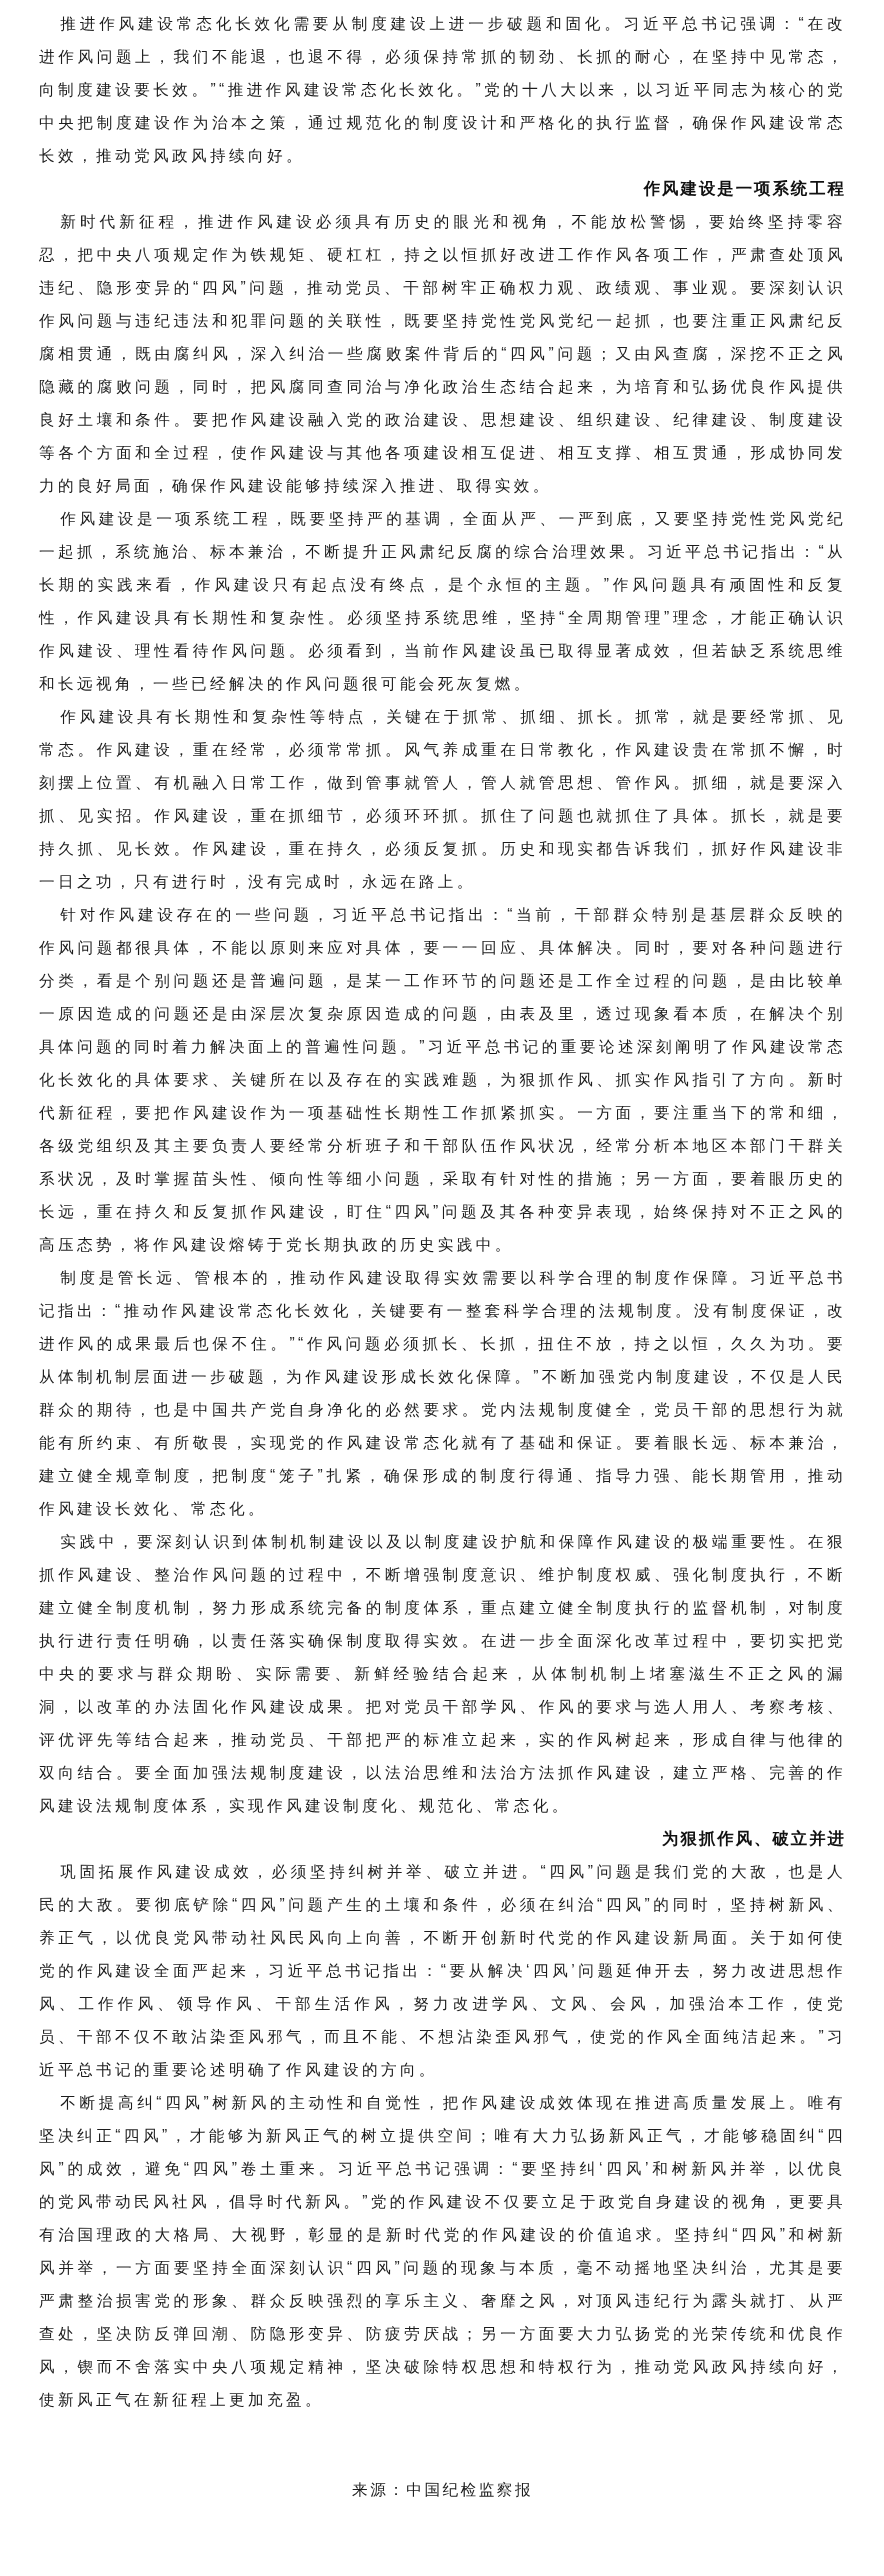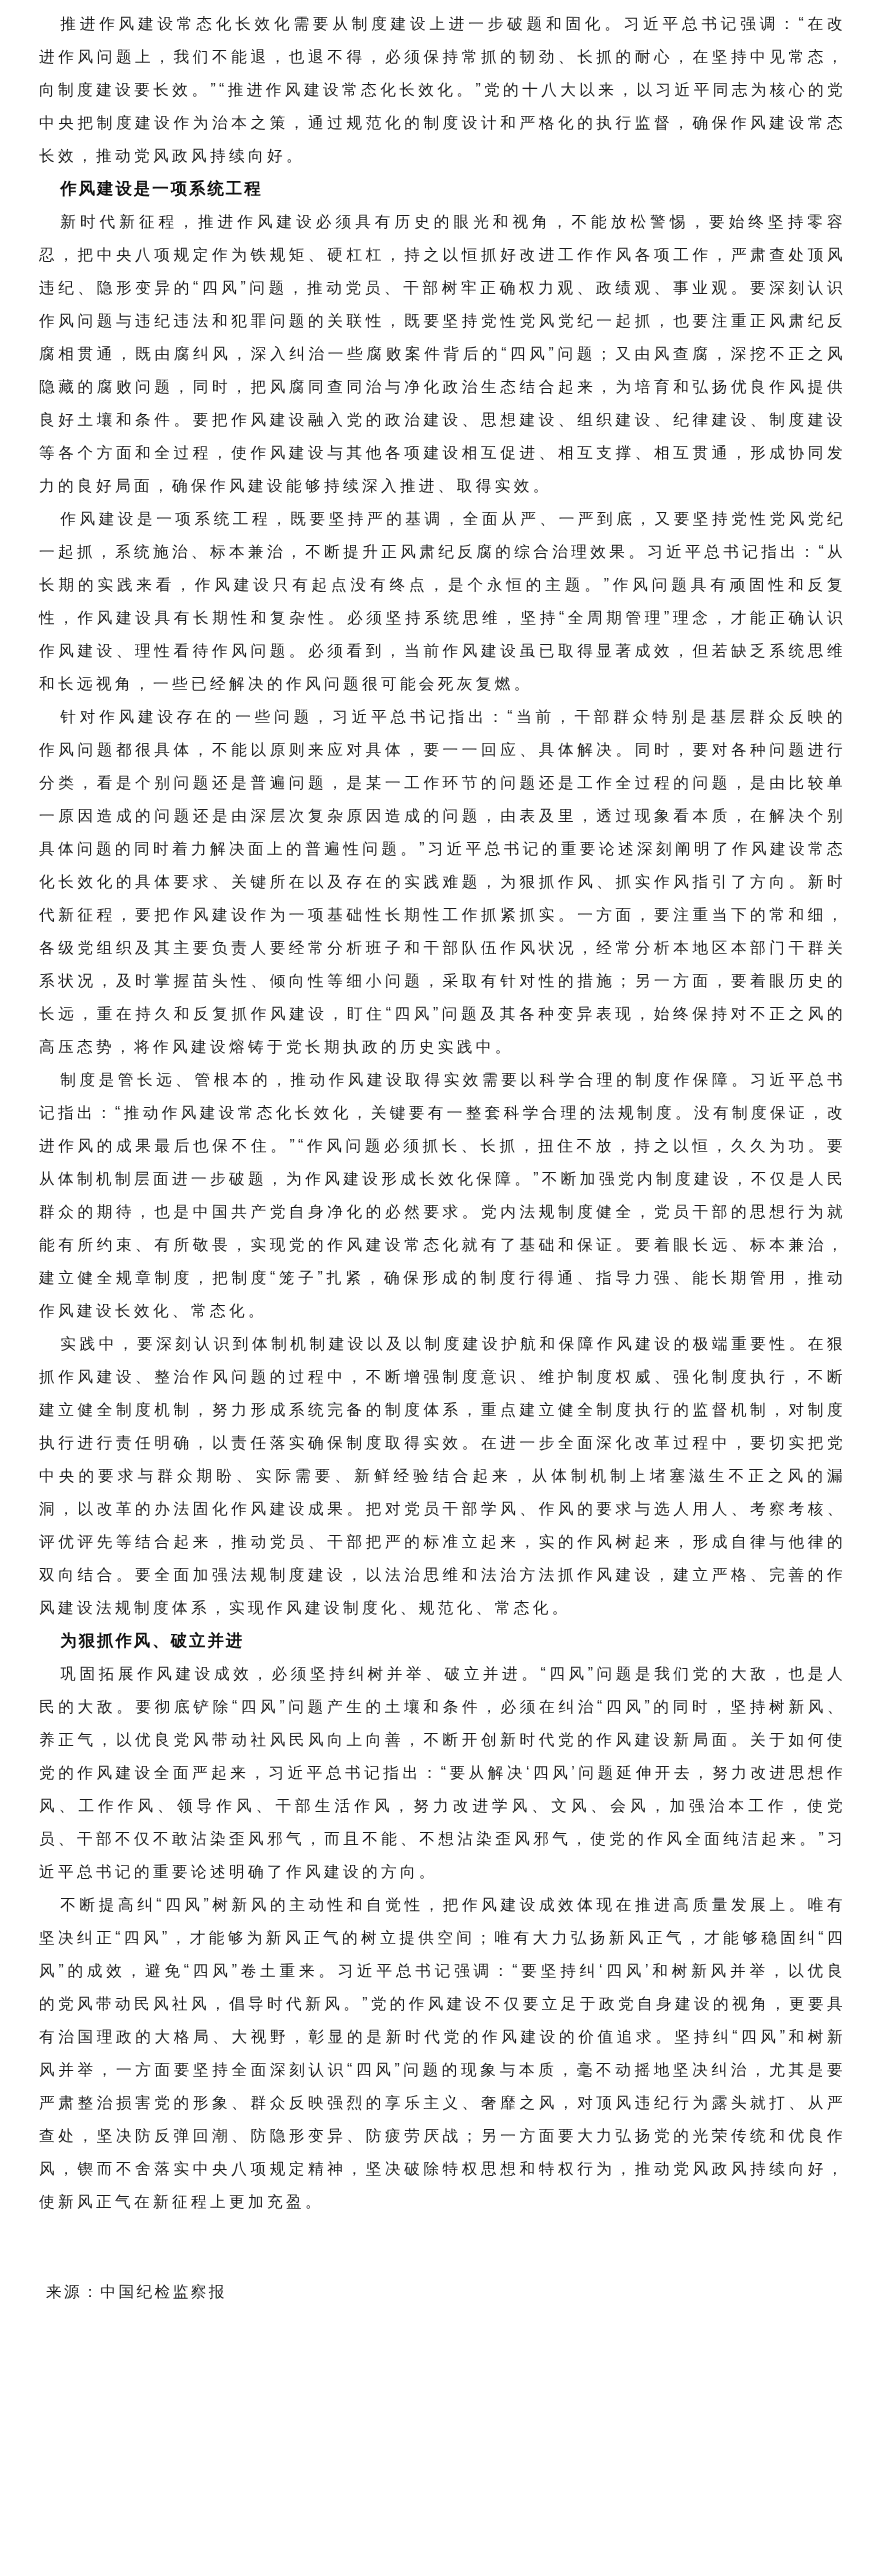--- a/index.html
+++ b/index.html
@@ -31,41 +31,42 @@
     word-break: break-all;
   }
   .article h2 {
     margin: 0;
     font-size: 16.4px;
     line-height: 33px;
     font-weight: bold;
     color: #111111;
     letter-spacing: 2px;
     padding-left: 21.3px;
-    text-align: left;
+    text-align: right;
   }
   .source-line {
-    margin: 7px;
+    margin: 16px;
     margin-top: 57px;
     font-size: 15.6px;
     line-height: 33px;
     letter-spacing: 2.5px;
     color: #1c1c1c;
-    text-align: left;
+    text-align: center;
   }
 </style>
 </head>
 <body>
 
 <div class="page">
   <div class="article" id="article-body">
       <p>推进作风建设常态化长效化需要从制度建设上进一步破题和固化。习近平总书记强调：“在改进作风问题上，我们不能退，也退不得，必须保持常抓的韧劲、长抓的耐心，在坚持中见常态，向制度建设要长效。”“推进作风建设常态化长效化。”党的十八大以来，以习近平同志为核心的党中央把制度建设作为治本之策，通过规范化的制度设计和严格化的执行监督，确保作风建设常态长效，推动党风政风持续向好。</p>
       <h2>作风建设是一项系统工程</h2>
       <p>新时代新征程，推进作风建设必须具有历史的眼光和视角，不能放松警惕，要始终坚持零容忍，把中央八项规定作为铁规矩、硬杠杠，持之以恒抓好改进工作作风各项工作，严肃查处顶风违纪、隐形变异的“四风”问题，推动党员、干部树牢正确权力观、政绩观、事业观。要深刻认识作风问题与违纪违法和犯罪问题的关联性，既要坚持党性党风党纪一起抓，也要注重正风肃纪反腐相贯通，既由腐纠风，深入纠治一些腐败案件背后的“四风”问题；又由风查腐，深挖不正之风隐藏的腐败问题，同时，把风腐同查同治与净化政治生态结合起来，为培育和弘扬优良作风提供良好土壤和条件。要把作风建设融入党的政治建设、思想建设、组织建设、纪律建设、制度建设等各个方面和全过程，使作风建设与其他各项建设相互促进、相互支撑、相互贯通，形成协同发力的良好局面，确保作风建设能够持续深入推进、取得实效。</p>
       <p>作风建设是一项系统工程，既要坚持严的基调，全面从严、一严到底，又要坚持党性党风党纪一起抓，系统施治、标本兼治，不断提升正风肃纪反腐的综合治理效果。习近平总书记指出：“从长期的实践来看，作风建设只有起点没有终点，是个永恒的主题。”作风问题具有顽固性和反复性，作风建设具有长期性和复杂性。必须坚持系统思维，坚持“全周期管理”理念，才能正确认识作风建设、理性看待作风问题。必须看到，当前作风建设虽已取得显著成效，但若缺乏系统思维和长远视角，一些已经解决的作风问题很可能会死灰复燃。</p>
+      <p>作风建设具有长期性和复杂性等特点，关键在于抓常、抓细、抓长。抓常，就是要经常抓、见常态。作风建设，重在经常，必须常常抓。风气养成重在日常教化，作风建设贵在常抓不懈，时刻摆上位置、有机融入日常工作，做到管事就管人，管人就管思想、管作风。抓细，就是要深入抓、见实招。作风建设，重在抓细节，必须环环抓。抓住了问题也就抓住了具体。抓长，就是要持久抓、见长效。作风建设，重在持久，必须反复抓。历史和现实都告诉我们，抓好作风建设非一日之功，只有进行时，没有完成时，永远在路上。</p>
       <p>针对作风建设存在的一些问题，习近平总书记指出：“当前，干部群众特别是基层群众反映的作风问题都很具体，不能以原则来应对具体，要一一回应、具体解决。同时，要对各种问题进行分类，看是个别问题还是普遍问题，是某一工作环节的问题还是工作全过程的问题，是由比较单一原因造成的问题还是由深层次复杂原因造成的问题，由表及里，透过现象看本质，在解决个别具体问题的同时着力解决面上的普遍性问题。”习近平总书记的重要论述深刻阐明了作风建设常态化长效化的具体要求、关键所在以及存在的实践难题，为狠抓作风、抓实作风指引了方向。新时代新征程，要把作风建设作为一项基础性长期性工作抓紧抓实。一方面，要注重当下的常和细，各级党组织及其主要负责人要经常分析班子和干部队伍作风状况，经常分析本地区本部门干群关系状况，及时掌握苗头性、倾向性等细小问题，采取有针对性的措施；另一方面，要着眼历史的长远，重在持久和反复抓作风建设，盯住“四风”问题及其各种变异表现，始终保持对不正之风的高压态势，将作风建设熔铸于党长期执政的历史实践中。</p>
       <p>制度是管长远、管根本的，推动作风建设取得实效需要以科学合理的制度作保障。习近平总书记指出：“推动作风建设常态化长效化，关键要有一整套科学合理的法规制度。没有制度保证，改进作风的成果最后也保不住。”“作风问题必须抓长、长抓，扭住不放，持之以恒，久久为功。要从体制机制层面进一步破题，为作风建设形成长效化保障。”不断加强党内制度建设，不仅是人民群众的期待，也是中国共产党自身净化的必然要求。党内法规制度健全，党员干部的思想行为就能有所约束、有所敬畏，实现党的作风建设常态化就有了基础和保证。要着眼长远、标本兼治，建立健全规章制度，把制度“笼子”扎紧，确保形成的制度行得通、指导力强、能长期管用，推动作风建设长效化、常态化。</p>
       <p>实践中，要深刻认识到体制机制建设以及以制度建设护航和保障作风建设的极端重要性。在狠抓作风建设、整治作风问题的过程中，不断增强制度意识、维护制度权威、强化制度执行，不断建立健全制度机制，努力形成系统完备的制度体系，重点建立健全制度执行的监督机制，对制度执行进行责任明确，以责任落实确保制度取得实效。在进一步全面深化改革过程中，要切实把党中央的要求与群众期盼、实际需要、新鲜经验结合起来，从体制机制上堵塞滋生不正之风的漏洞，以改革的办法固化作风建设成果。把对党员干部学风、作风的要求与选人用人、考察考核、评优评先等结合起来，推动党员、干部把严的标准立起来，实的作风树起来，形成自律与他律的双向结合。要全面加强法规制度建设，以法治思维和法治方法抓作风建设，建立严格、完善的作风建设法规制度体系，实现作风建设制度化、规范化、常态化。</p>
       <h2>为狠抓作风、破立并进</h2>
       <p>巩固拓展作风建设成效，必须坚持纠树并举、破立并进。“四风”问题是我们党的大敌，也是人民的大敌。要彻底铲除“四风”问题产生的土壤和条件，必须在纠治“四风”的同时，坚持树新风、养正气，以优良党风带动社风民风向上向善，不断开创新时代党的作风建设新局面。关于如何使党的作风建设全面严起来，习近平总书记指出：“要从解决‘四风’问题延伸开去，努力改进思想作风、工作作风、领导作风、干部生活作风，努力改进学风、文风、会风，加强治本工作，使党员、干部不仅不敢沾染歪风邪气，而且不能、不想沾染歪风邪气，使党的作风全面纯洁起来。”习近平总书记的重要论述明确了作风建设的方向。</p>
       <p>不断提高纠“四风”树新风的主动性和自觉性，把作风建设成效体现在推进高质量发展上。唯有坚决纠正“四风”，才能够为新风正气的树立提供空间；唯有大力弘扬新风正气，才能够稳固纠“四风”的成效，避免“四风”卷土重来。习近平总书记强调：“要坚持纠‘四风’和树新风并举，以优良的党风带动民风社风，倡导时代新风。”党的作风建设不仅要立足于政党自身建设的视角，更要具有治国理政的大格局、大视野，彰显的是新时代党的作风建设的价值追求。坚持纠“四风”和树新风并举，一方面要坚持全面深刻认识“四风”问题的现象与本质，毫不动摇地坚决纠治，尤其是要严肃整治损害党的形象、群众反映强烈的享乐主义、奢靡之风，对顶风违纪行为露头就打、从严查处，坚决防反弹回潮、防隐形变异、防疲劳厌战；另一方面要大力弘扬党的光荣传统和优良作风，锲而不舍落实中央八项规定精神，坚决破除特权思想和特权行为，推动党风政风持续向好，使新风正气在新征程上更加充盈。</p>
     </div>
   <p class="source-line">来源：中国纪检监察报</p>
 </div>
 

